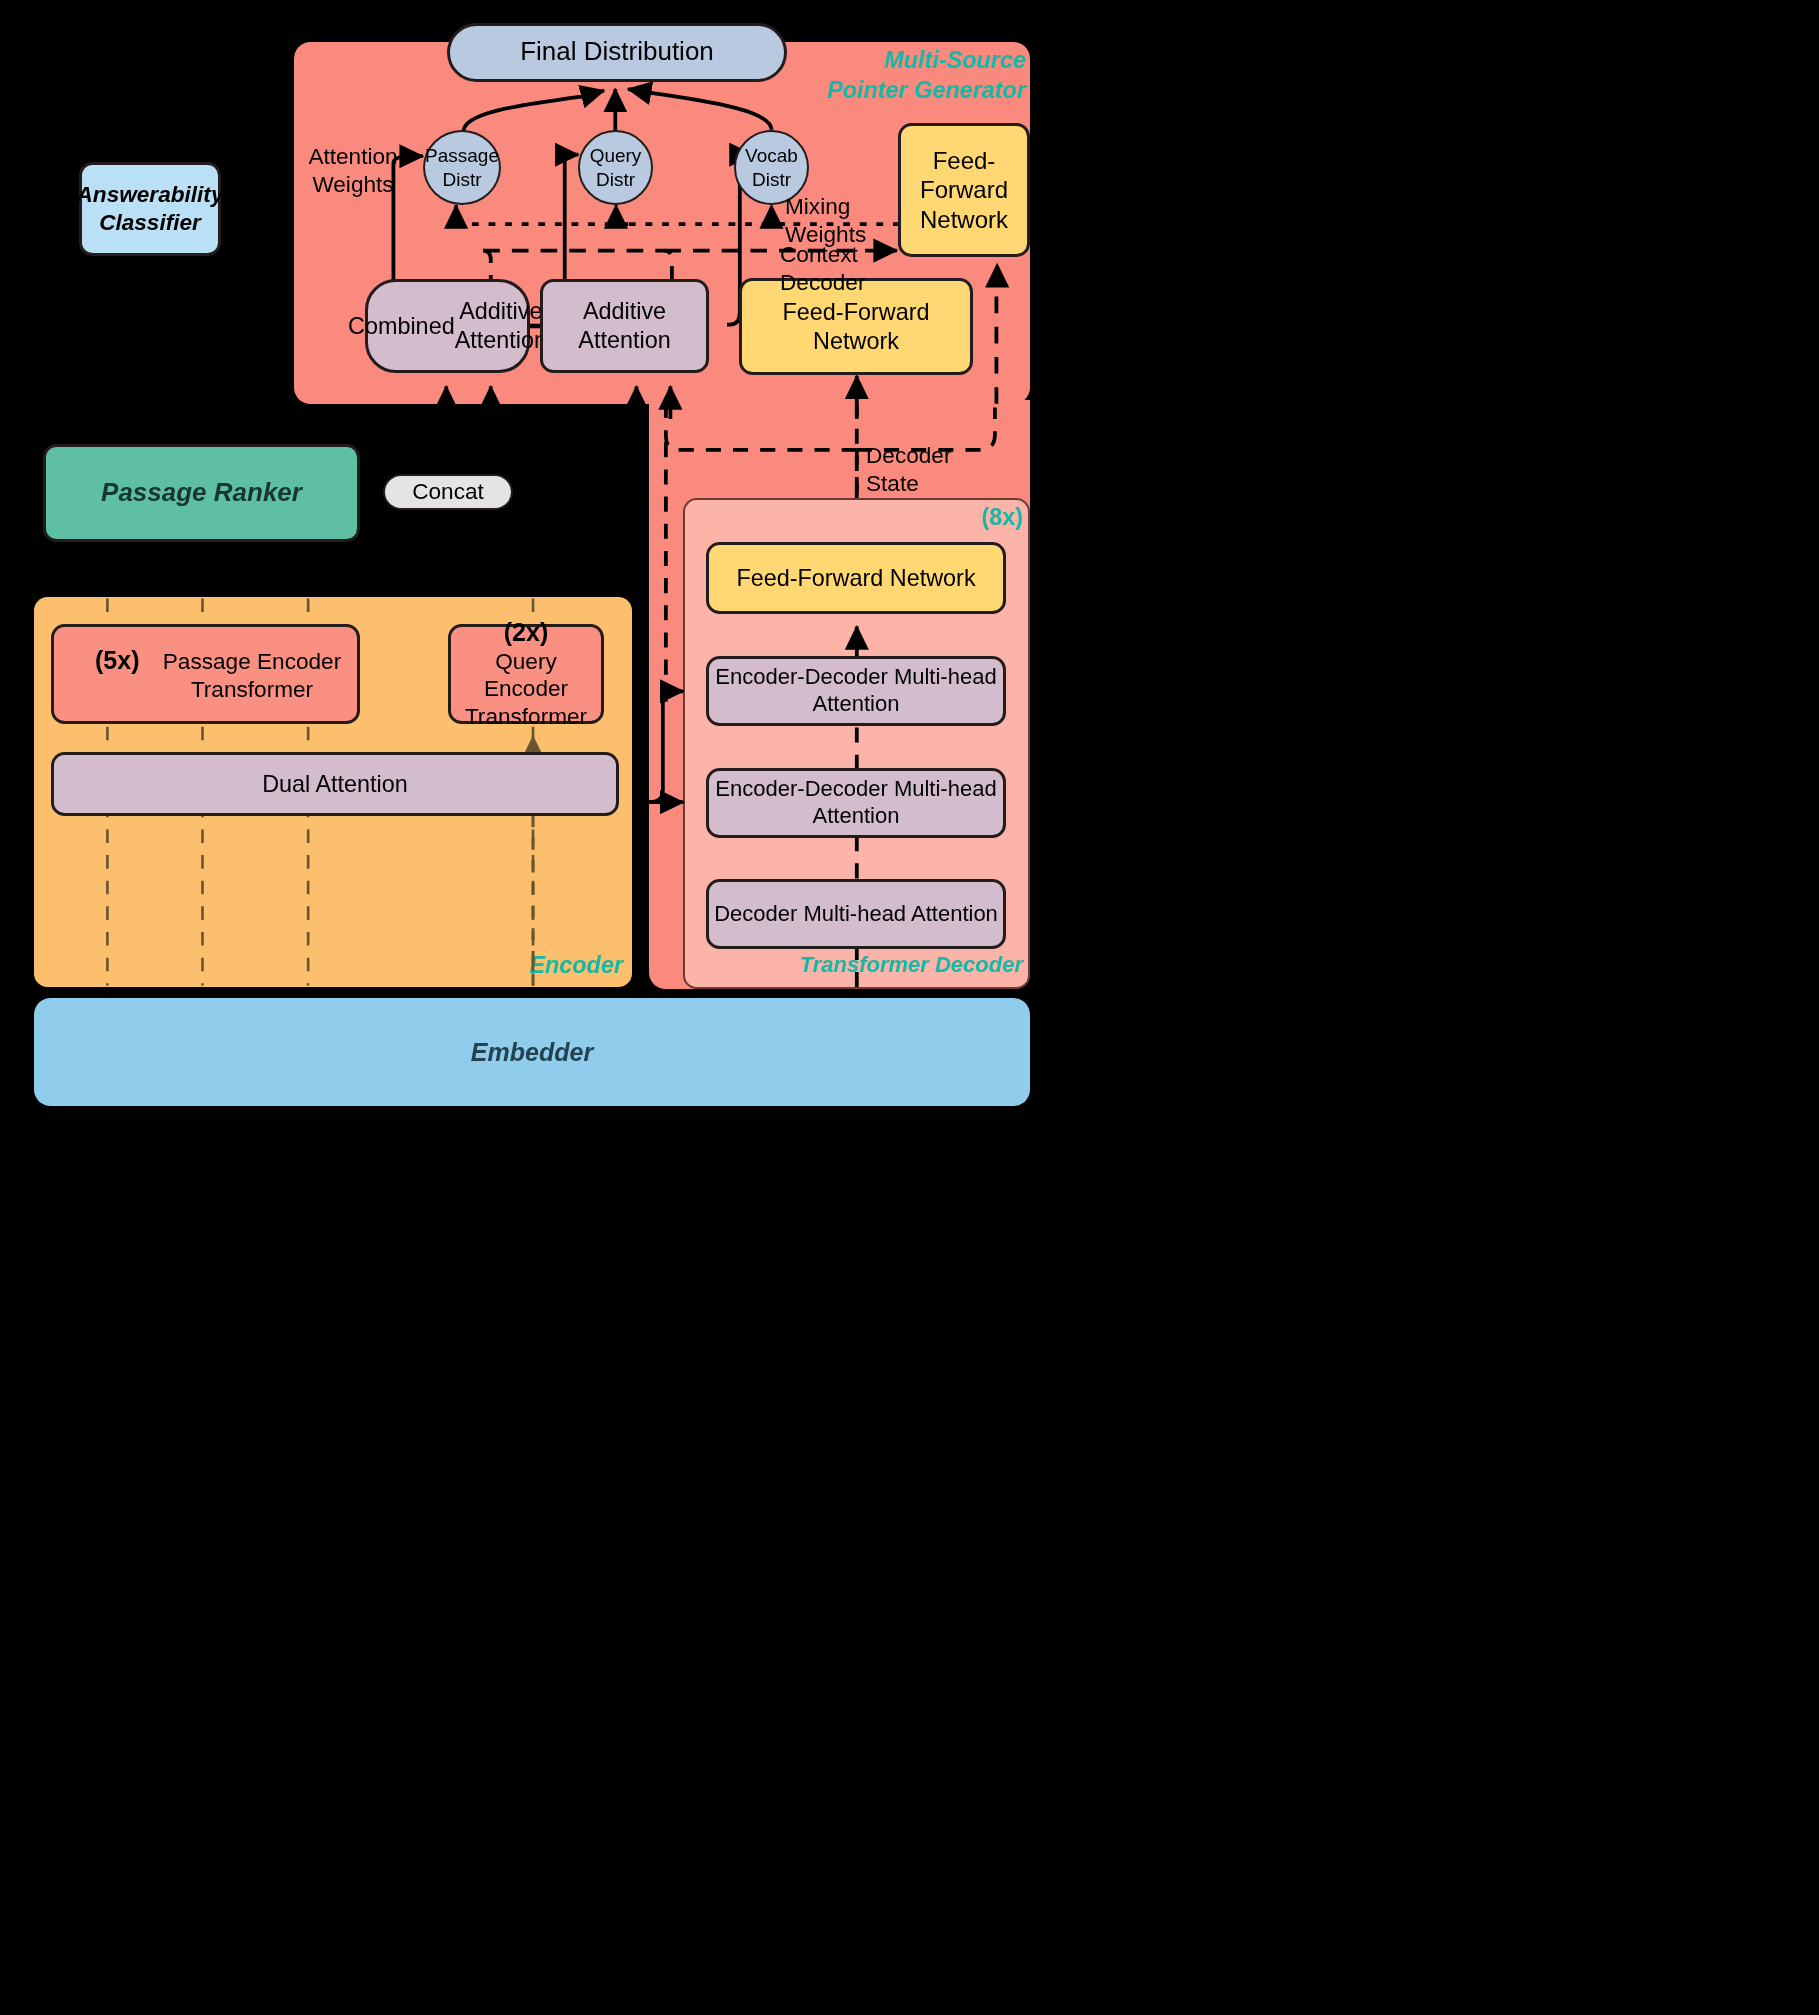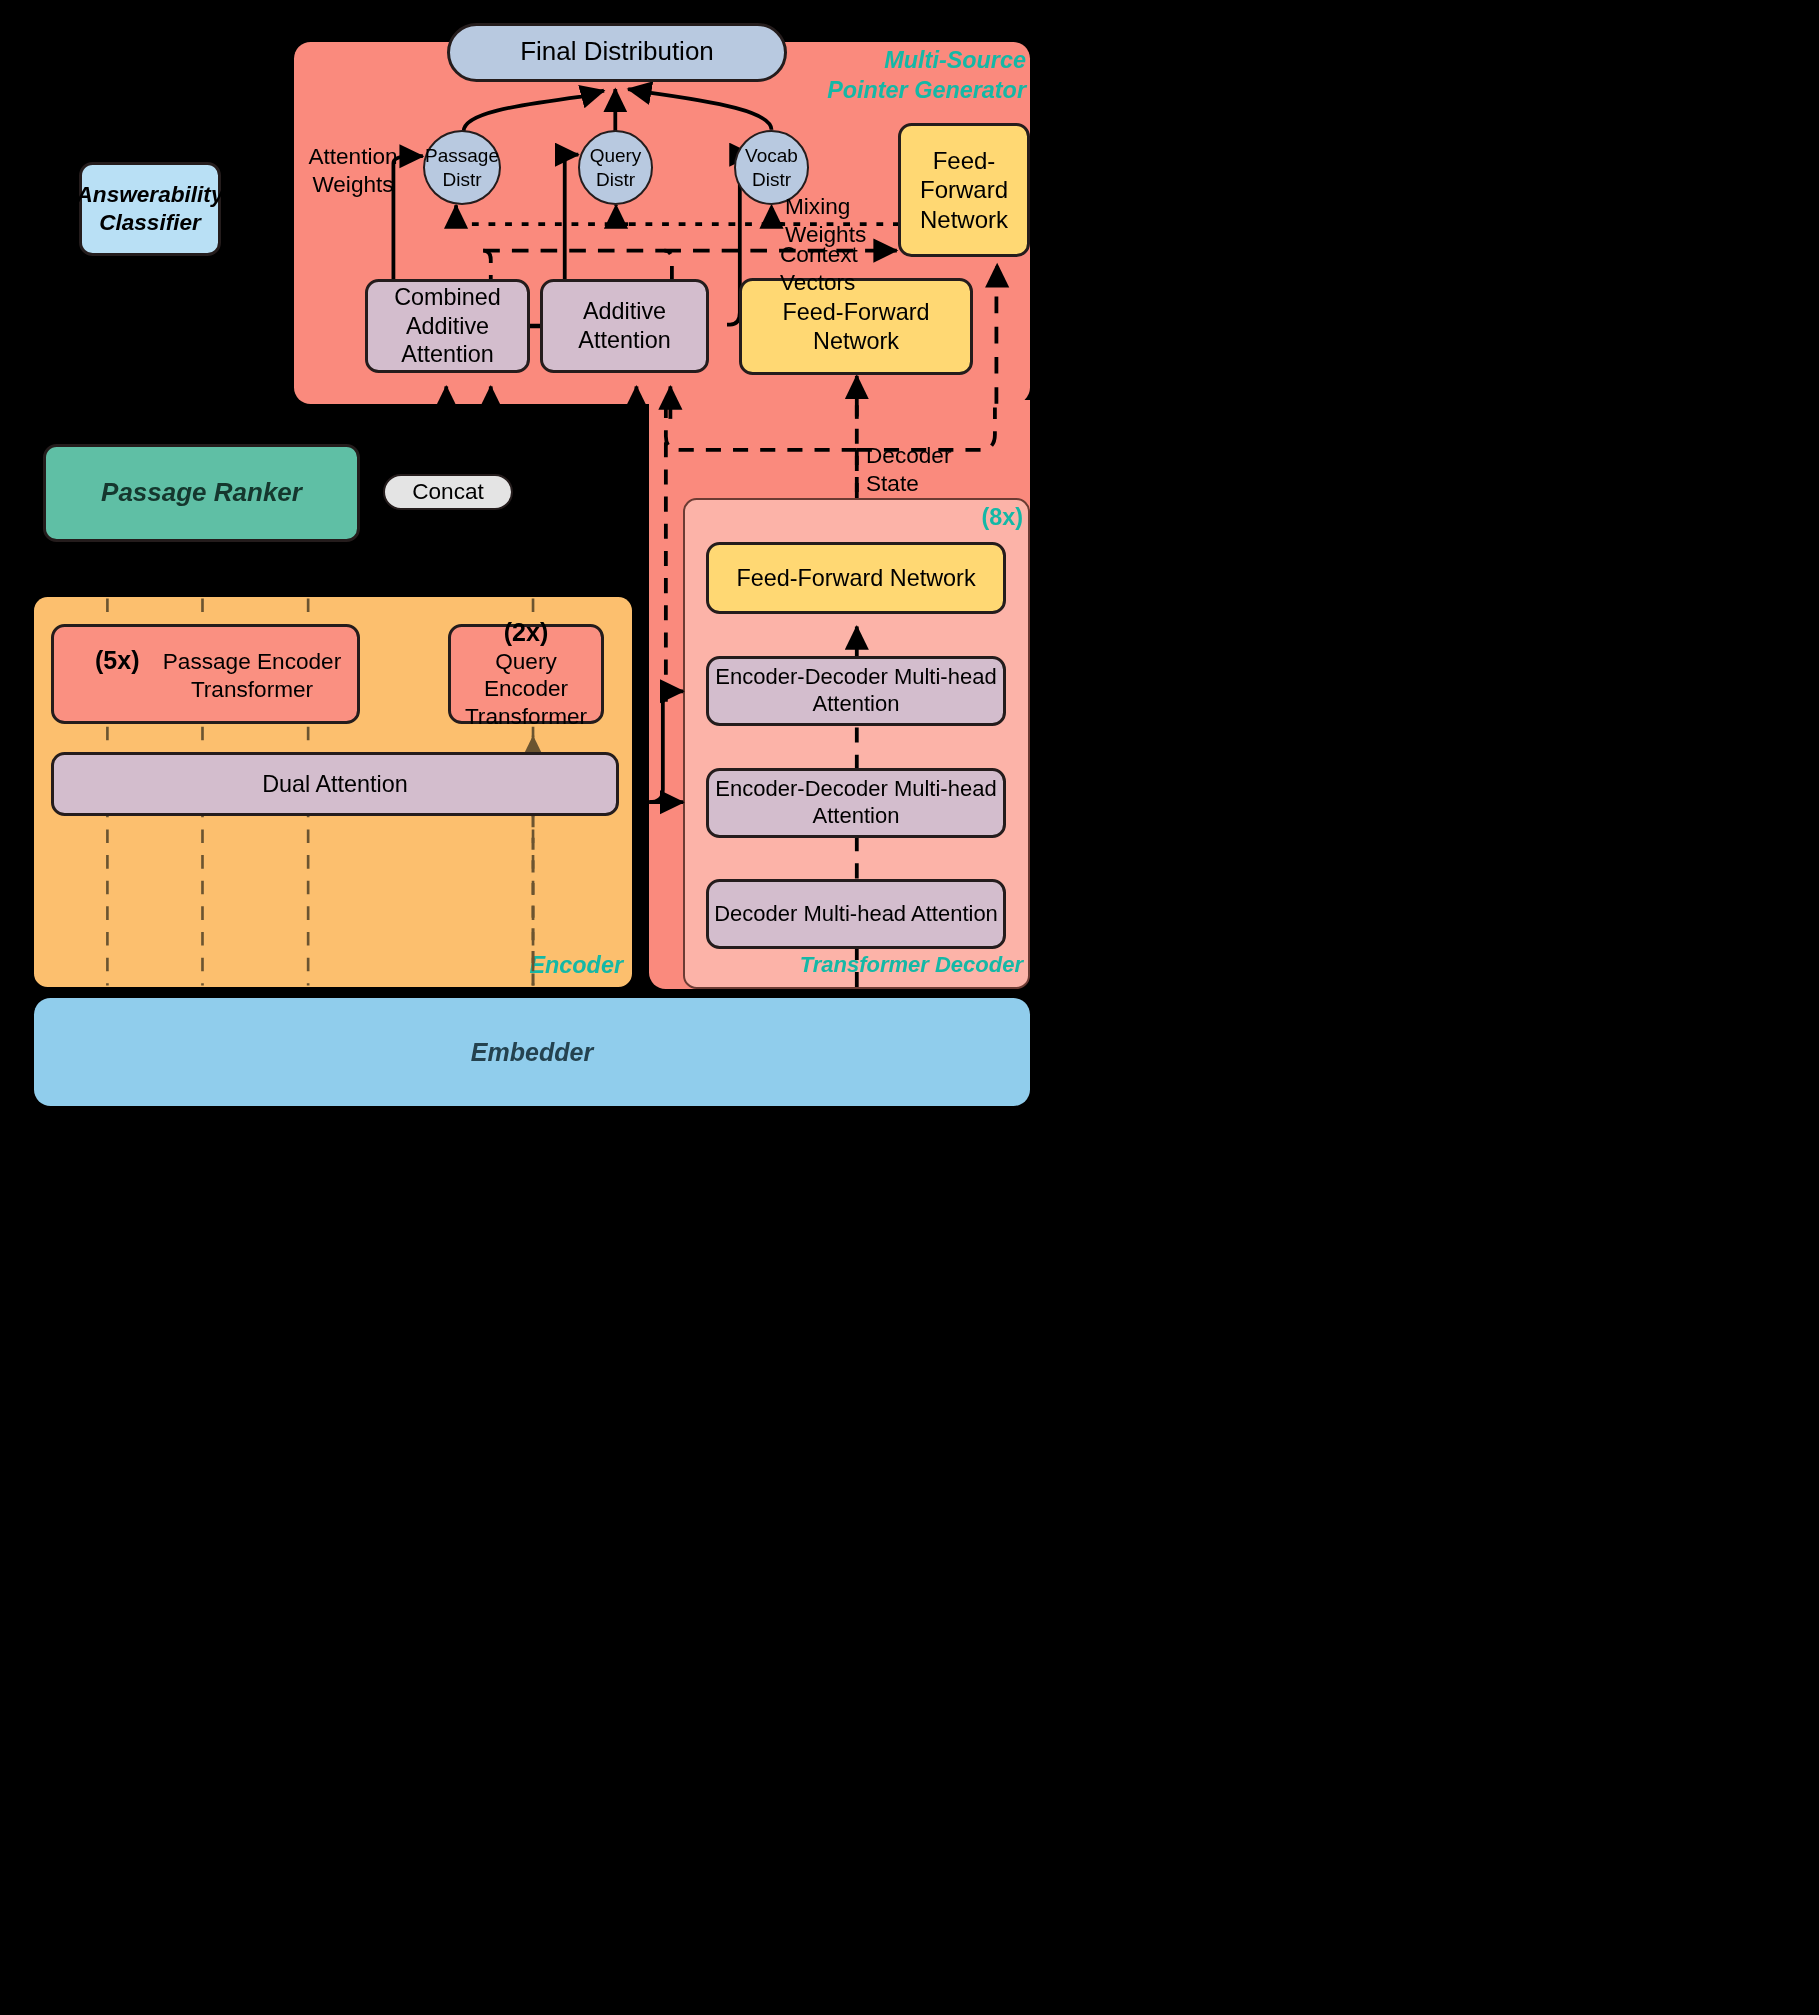--- a/index.html
+++ b/index.html
@@ -155,21 +155,21 @@
   <div class="node rr ellipse" style="left:734px;top:130px;width:75px;height:75px;background:#b8c9e0;font-size:19px;flex-direction:column;border-width:2.3px;">
     <span>Vocab</span>
     <span>Distr</span>
   </div>
 
   <div class="node rr" style="left:898px;top:123px;width:132px;height:134px;background:#ffd873;font-size:24px;flex-direction:column;">
     <span>Feed-Forward</span>
     <span>Network</span>
   </div>
 
-  <div class="node rr" style="left:365px;top:279px;width:165px;height:94px;background:#d3bdcd;font-size:23.4px;flex-direction:column;">
+  <div class="node rr" style="left:365px;top:279px;width:165px;height:94px;background:#d3bdcd;font-size:23.4px;flex-direction:row;border-radius:31px;">
     <span>Combined</span>
     <span>Additive Attention</span>
   </div>
 
   <div class="node rr" style="left:540px;top:279px;width:169px;height:94px;background:#d3bdcd;font-size:23.4px;">Additive Attention</div>
 
   <div class="node rr" style="left:739px;top:278px;width:234px;height:97px;background:#ffd873;font-size:23.4px;">Feed-Forward Network</div>
 
   <div class="node rr" style="left:706px;top:542px;width:300px;height:72px;background:#ffd873;font-size:23.4px;">Feed-Forward Network</div>
 
@@ -205,21 +205,21 @@
     <span class="ital">Embedder</span>
   </div>
 
   <div class="lbl" style="left:285px;top:143px;width:136px;">
     <div>Attention</div>
     <div>Weights</div>
   </div>
 
   <div class="lbl" style="left:785px;top:193px;width:151px;text-align:left;">Mixing Weights</div>
 
-  <div class="lbl" style="left:780px;top:241px;width:151px;text-align:left;">Context Vectors</div>
+  <div class="lbl" style="left:780px;top:241px;width:151px;text-align:left;">Context Decoder</div>
 
   <div class="lbl" style="left:866px;top:442px;width:109px;text-align:left;">
     <div>Decoder</div>
     <div>State</div>
   </div>
 
 </div>
 
 
 </body></html>

